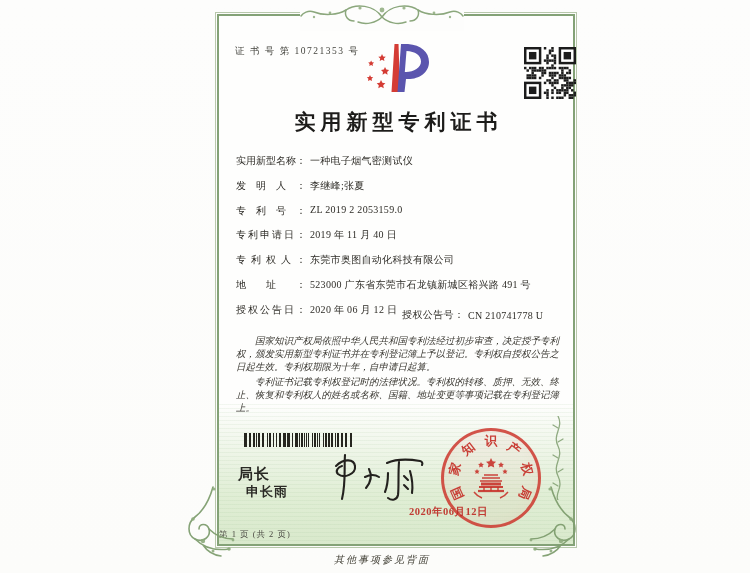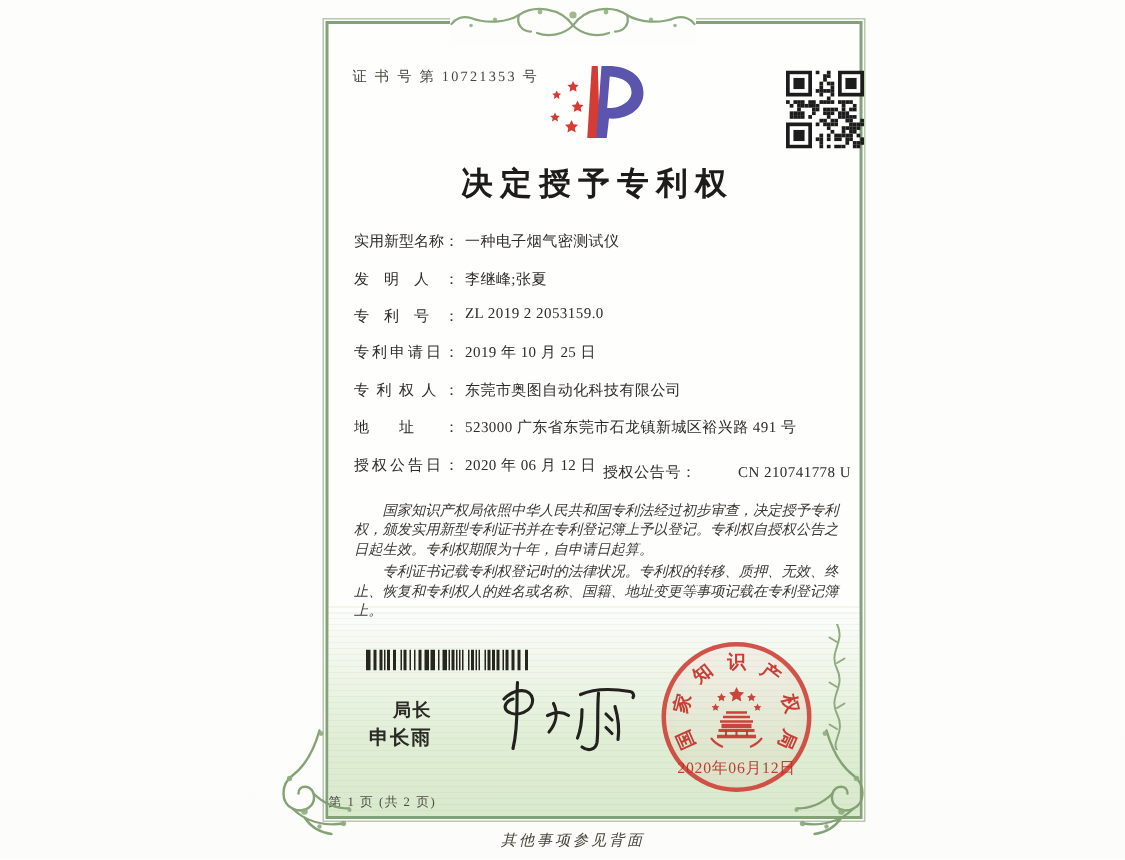--- a/index.html
+++ b/index.html
@@ -32,46 +32,46 @@
   .qr  { position:absolute; left:305px; top:31px; width:52px; height:52px; }
   .title {
     position:absolute; left:0; right:0; top:92px; text-align:center;
     font-size:21px; font-weight:700; letter-spacing:5px; text-indent:5px; color:#1d1c1a;
   }
   
   .fields { position:absolute; left:17px; top:138px; width:334px; }
   .frow { position:relative; height:24.8px; display:flex; align-items:flex-start; font-size:10px; color:#2e2c27; white-space:nowrap; }
   .flabel { display:inline-block; width:70px; text-align:justify; text-align-last:justify; }
   .fvalue { margin-left:4px; letter-spacing:.3px; }
-  .pair2 { position:absolute; left:166px; top:0; height:100%; display:flex; align-items:center;gap:24px; }
+  .pair2 { position:absolute; left:166px; top:0; height:100%; display:flex; align-items:center; }
   .pair2 .flabel { width:62px; }
   
   .paras { position:absolute; left:17px; top:319px; width:332px; font-size:9.5px; line-height:13px; color:#3a3832; font-style:italic; }
   .paras p { margin:0 0 2px 0; text-indent:2em; }
   
   .barcode { position:absolute; left:25px; top:417px; width:108px; height:14px; }
-  .signer-title { position:absolute; left:43px; top:449px; font-size:12px; font-weight:700; color:#2b2a26; letter-spacing:1px;font-family:Liberation Mono, monospace; }
+  .signer-title { position:absolute; left:19px; top:449px; font-size:15px; font-weight:700; color:#2b2a26; letter-spacing:1px;font-family:Liberation Mono, monospace; }
   .signer-name  { position:absolute; left:27px; top:467px; font-size:13px; font-weight:700; color:#2b2a26; letter-spacing:1px; }
   .signature { position:absolute; left:113px; top:433px; width:95px; height:58px; }
   
   .seal { position:absolute; left:222px; top:412px; width:100px; height:100px; }
   .seal-ring {
     position:absolute; inset:0; border-radius:50%;
     border:3px solid rgba(204,55,46,.85);
     background:radial-gradient(circle, rgba(230,120,110,.06) 55%, rgba(220,80,70,.10) 100%);
   }
   .seal-char {
     position:absolute; left:50%; top:50%; width:14px; height:14px; margin:-7px 0 0 -7px;
     font-size:12.5px; font-weight:700; color:rgba(198,48,40,.92); text-align:center; line-height:14px;
     transform:rotate(var(--a)) translateY(-37px);
   }
   .emblem { position:absolute; left:50%; top:50%; width:46px; height:46px; margin:-24px 0 0 -23px; }
   .seal-date {
-    position:absolute; left:190px; top:489px; width:164px; text-align:center;
-    font-size:10.5px; font-weight:400; color:rgba(190,45,38,.92); letter-spacing:.5px;
+    position:absolute; left:190px; top:489px; width:164px; text-align:left;
+    font-size:10.5px; font-weight:700; color:rgba(190,45,38,.92); letter-spacing:.5px;
   }
   .page-footer { position:absolute; left:0; right:0; top:513px; text-align:left; font-size:8.5px; color:#4d4c45; letter-spacing:1px; }
   .back-note {
     position:absolute; left:198px; width:368px; top:553px; text-align:center;
     font-size:10px; color:#454339; letter-spacing:2px; font-style:italic;
   }
   
   .orn-top { position:absolute; left:300px; top:1px; width:164px; height:30px; }
   .orn-bl  { position:absolute; left:183px; top:485px; width:58px; height:74px; }
   .orn-br  { position:absolute; left:523px; top:485px; width:58px; height:74px; transform:scaleX(-1); }
@@ -232,38 +232,38 @@
           <rect x="2.4761904761904763" y="2.4761904761904763" width="12.380952380952381" height="12.380952380952381" fill="#fff"></rect>
           <rect x="4.9523809523809526" y="4.9523809523809526" width="7.428571428571429" height="7.428571428571429" fill="#1c1c1c"></rect>
           <rect x="34.66666666666667" y="0" width="17.333333333333336" height="17.333333333333336" fill="#1c1c1c"></rect>
           <rect x="37.142857142857146" y="2.4761904761904763" width="12.380952380952381" height="12.380952380952381" fill="#fff"></rect>
           <rect x="39.61904761904762" y="4.9523809523809526" width="7.428571428571429" height="7.428571428571429" fill="#1c1c1c"></rect>
           <rect x="0" y="34.66666666666667" width="17.333333333333336" height="17.333333333333336" fill="#1c1c1c"></rect>
           <rect x="2.4761904761904763" y="37.142857142857146" width="12.380952380952381" height="12.380952380952381" fill="#fff"></rect>
           <rect x="4.9523809523809526" y="39.61904761904762" width="7.428571428571429" height="7.428571428571429" fill="#1c1c1c"></rect>
         </svg></div>
 
-    <div class="title">决定授予专利权</div>
+    <div class="title">实用新型专利证书</div>
 
     <div class="fields">
       <div class="frow">
         <span class="flabel">实用新型名称：</span>
         <span class="fvalue">一种电子烟气密测试仪</span>
       </div>
       <div class="frow">
         <span class="flabel">发明人：</span>
         <span class="fvalue">李继峰;张夏</span>
       </div>
       <div class="frow">
         <span class="flabel">专利号：</span>
         <span class="fvalue">ZL 2019 2 2053159.0</span>
       </div>
       <div class="frow">
         <span class="flabel">专利申请日：</span>
-        <span class="fvalue">2019 年 10 月 25 日</span>
+        <span class="fvalue">2019 年 11 月 40 日</span>
       </div>
       <div class="frow">
         <span class="flabel">专利权人：</span>
         <span class="fvalue">东莞市奥图自动化科技有限公司</span>
       </div>
       <div class="frow">
         <span class="flabel">地址：</span>
         <span class="fvalue">523000 广东省东莞市石龙镇新城区裕兴路 491 号</span>
       </div>
       <div class="frow">

